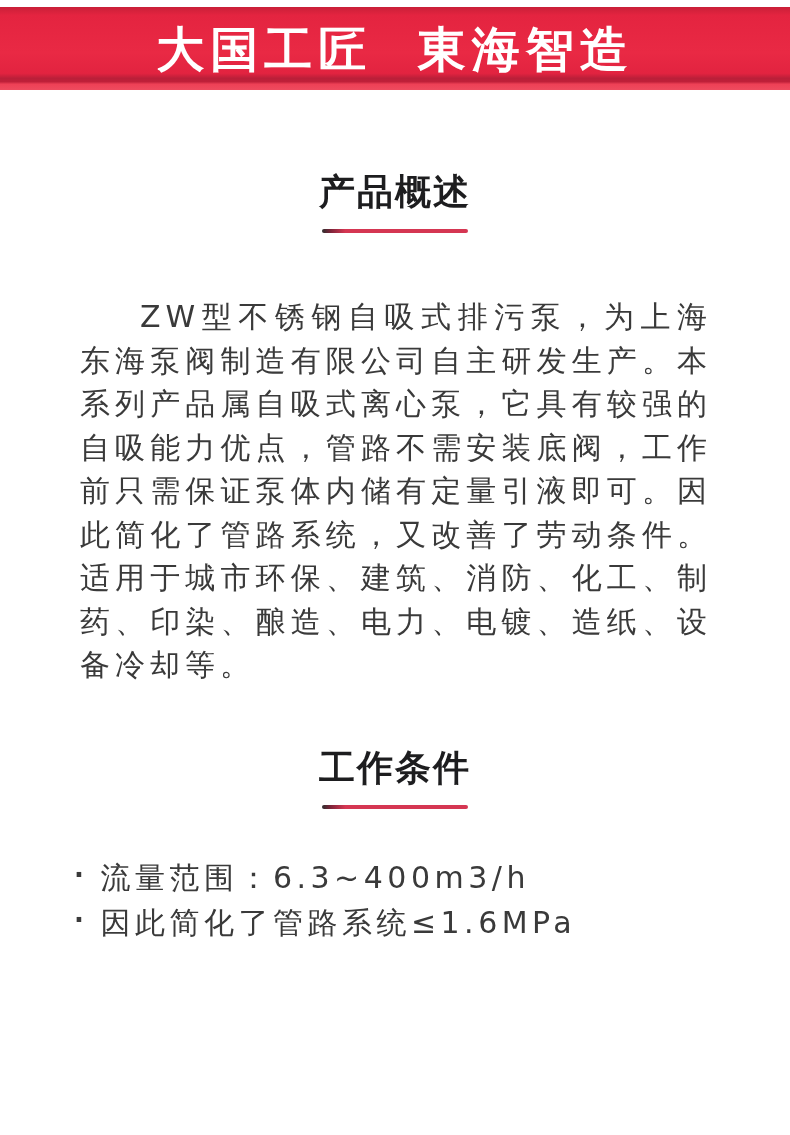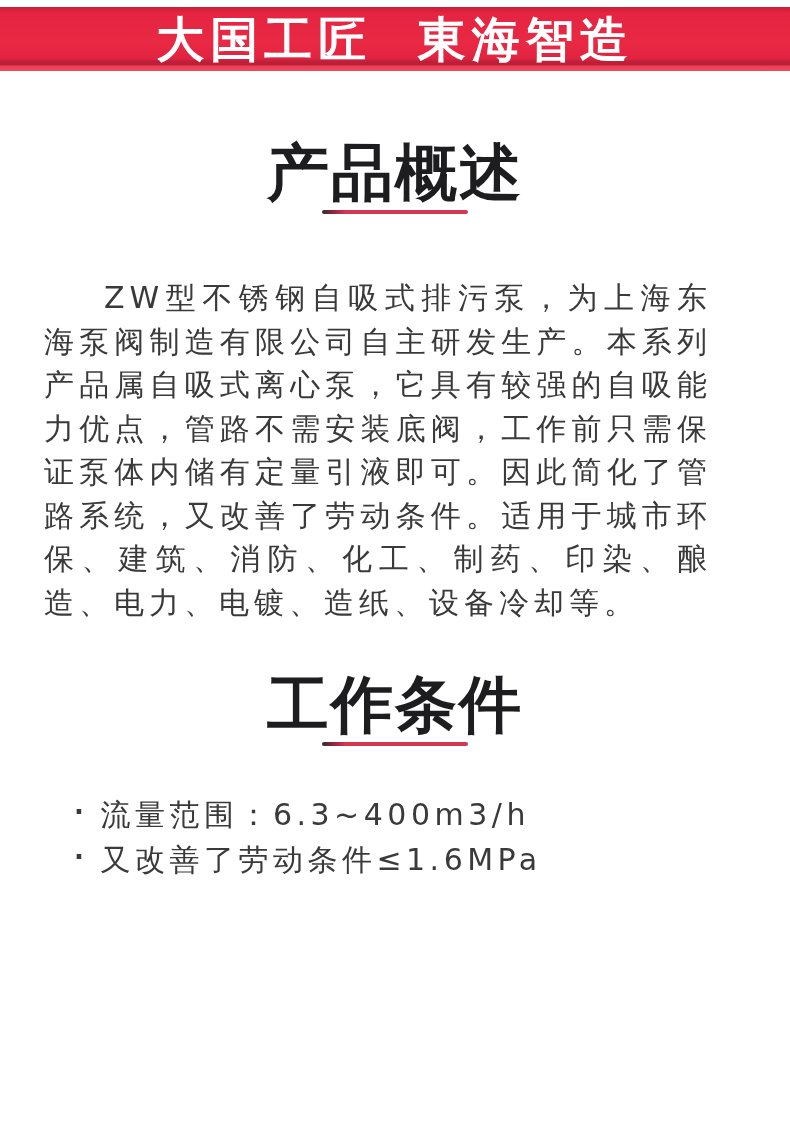--- a/index.html
+++ b/index.html
@@ -15,21 +15,21 @@
   }
   .page {
     width: 790px;
     height: 1135px;
     background: #ffffff;
     position: relative;
   }
   
   .banner {
     margin-top: 7px;
-    height: 64px;
+    height: 83px;
     width: 100%;
     background: linear-gradient(180deg,
       #c91f38 0%,
       #e42440 10%,
       #e92944 55%,
       #e22340 80%,
       #ba1f39 86%,
       #bf2039 90%,
       #ee4056 93%,
       #ef4b5f 100%);
@@ -44,21 +44,21 @@
     font-weight: 800;
     letter-spacing: 6px;
     white-space: pre;
     line-height: 1;
     text-align: center;
   }
   
   .section-heading {
     margin: 76px 0 0 0;
     text-align: center;
-    font-size: 62px;
+    font-size: 36px;
     line-height: 52px;
     font-weight: 800;
     color: #1d1d1f;
     letter-spacing: 2px;
   }
   .section-heading.second {
     margin-top: 55px;
   }
   .heading-underline {
     width: 146px;
@@ -66,21 +66,21 @@
     margin: 11px auto 0 auto;
     border-radius: 2px;
     background: linear-gradient(90deg,
       #2e2e2e 0%,
       #7e2439 6%,
       #d53652 16%,
       #d53652 100%);
   }
   
   .paragraph {
-    margin: 62px 78px 0 44px;
+    margin: 62px 78px 0 80px;
     font-size: 30px;
     line-height: 43.5px;
     letter-spacing: 5px;
     color: #3a3a3a;
     text-align: justify;
     text-indent: 2em;
     font-weight: 400;
   }
   
   .bullet-list {
@@ -120,18 +120,18 @@
 
   <section>
     <h2 class="section-heading second">工作条件</h2>
     <div class="heading-underline"></div>
 
     <ul class="bullet-list">
       <li class="bullet">
         <span class="dot">·</span><span>流量范围：6.3~400m3/h</span>
       </li>
       <li class="bullet">
-        <span class="dot">·</span><span>又改善了劳动条件≤1.6MPa</span>
+        <span class="dot">·</span><span>因此简化了管路系统≤1.6MPa</span>
       </li>
     </ul>
   </section>
 
 </div>
 
 </body></html>

